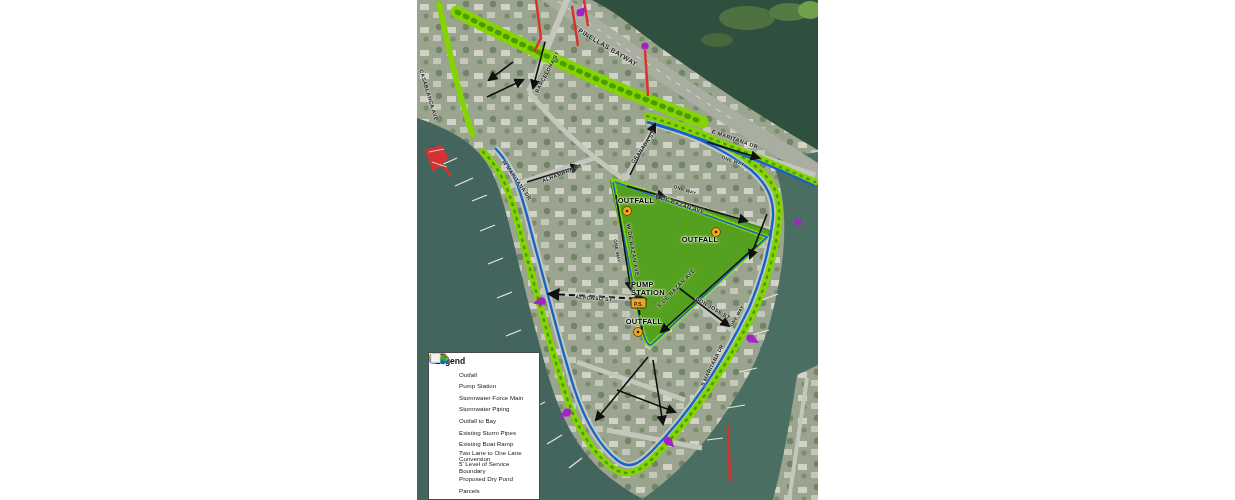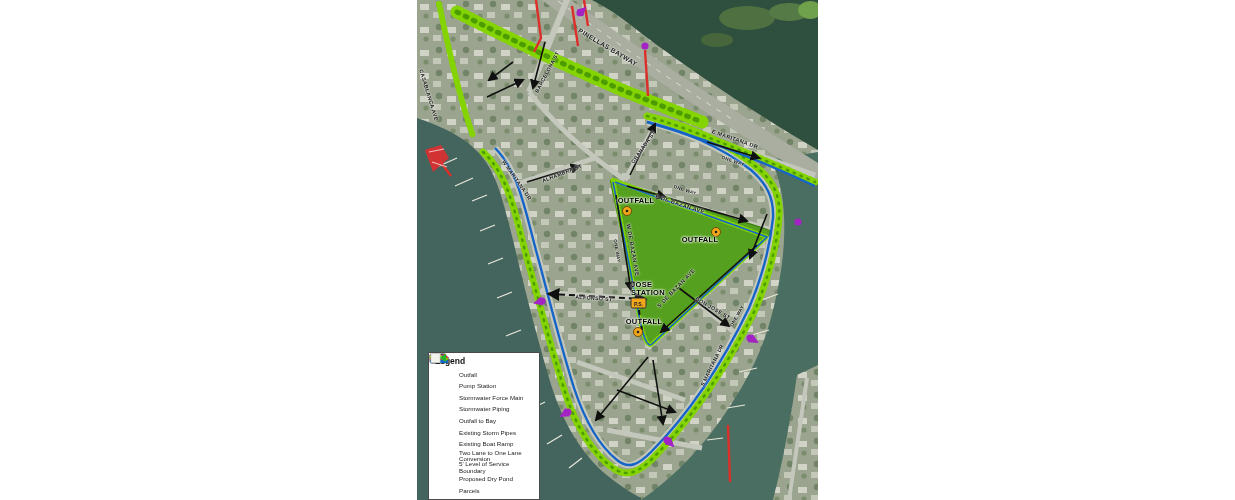--- a/index.html
+++ b/index.html
@@ -202,21 +202,21 @@
         <span class="street-label" style="left: 216px; top: 250px; font-size: 5.5px; transform: translate(-50%, -50%) rotate(80deg);">W DE BAZAN AVE</span>
         <span class="street-label" style="left: 200px; top: 251px; font-size: 4.5px; transform: translate(-50%, -50%) rotate(80deg);">ONE WAY</span>
         <span class="street-label" style="left: 259px; top: 288px; font-size: 5.5px; transform: translate(-50%, -50%) rotate(-46deg);">S DE BAZAN AVE</span>
         <span class="street-label" style="left: 177px; top: 298px; font-size: 5.2px; transform: translate(-50%, -50%) rotate(4deg);">ALFONSO ST</span>
         <span class="street-label" style="left: 296px; top: 308px; font-size: 5.2px; transform: translate(-50%, -50%) rotate(30deg);">DON JOSE ST</span>
         <span class="street-label" style="left: 295px; top: 365px; font-size: 5.2px; transform: translate(-50%, -50%) rotate(-64deg);">S MARITANA DR</span>
         <span class="street-label" style="left: 320px; top: 316px; font-size: 4.5px; transform: translate(-50%, -50%) rotate(-60deg);">ONE WAY</span>
         <span class="callout" style="left: 219px; top: 201px;">OUTFALL</span>
         <span class="callout" style="left: 283px; top: 240px;">OUTFALL</span>
         <span class="callout" style="left: 227px; top: 322px;">OUTFALL</span>
-        <span class="callout" style="left: 231px; top: 289px;">JOSE
+        <span class="callout" style="left: 231px; top: 289px;">PUMP
 STATION</span>
       </div>
 
     <div id="legend">
       <div class="title">Legend</div>
       <div>
           <div class="legend-row">
             <span class="legend-ic">
               <svg width="22" height="10">
                 <circle cx="6" cy="5" r="4" fill="#f2a71b" stroke="#6e4d00"></circle>

